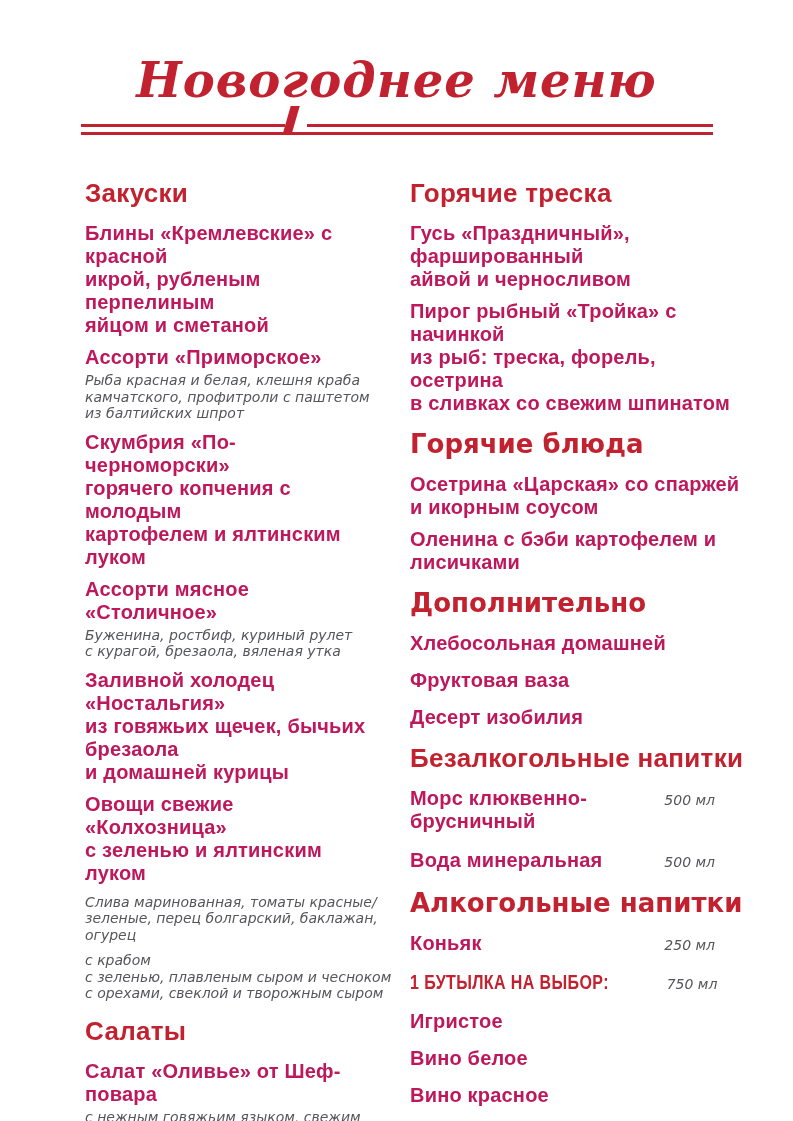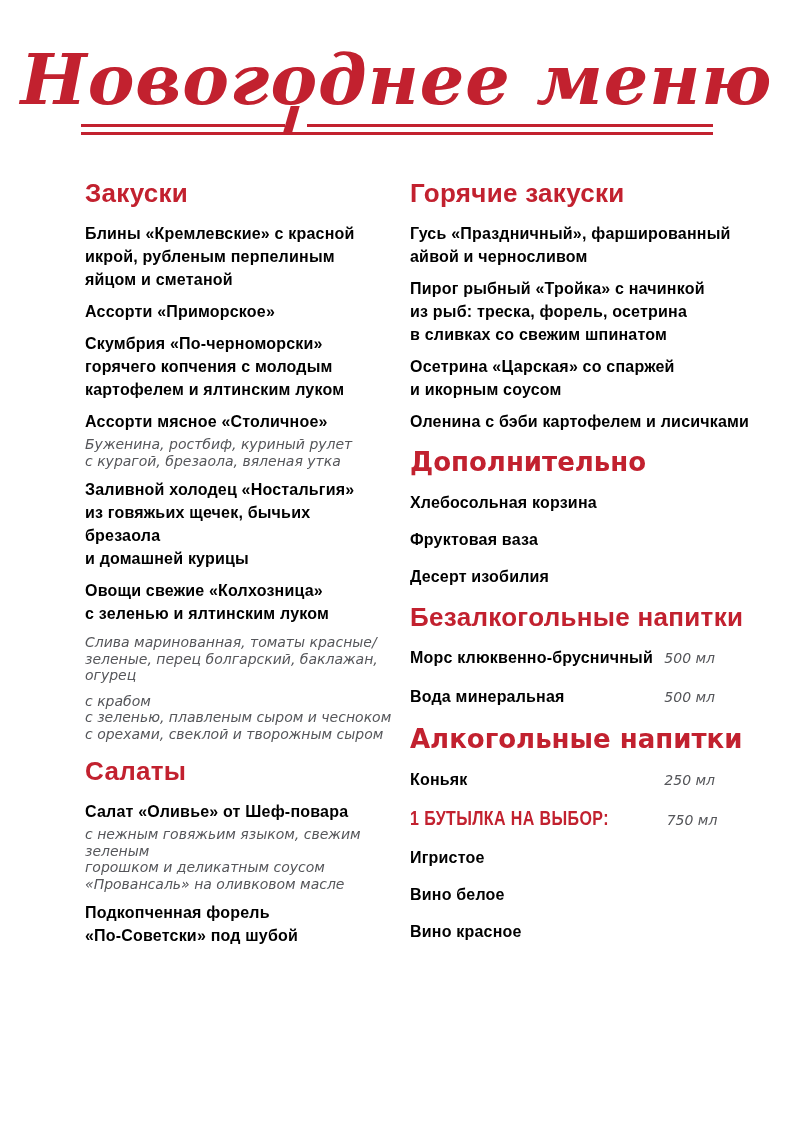--- a/index.html
+++ b/index.html
@@ -13,21 +13,21 @@
     overflow: hidden;
     font-family: "Liberation Sans", sans-serif;
     color: #46474a;
   }
   
   .header { padding-top: 44px; text-align: center; }
   .title {
     font-family: "DejaVu Serif", serif;
     font-style: italic;
     font-weight: bold;
-    font-size: 70px;
+    font-size: 48px;
     line-height: 72px;
     color: #c2212f;
     letter-spacing: 1px;
     white-space: nowrap;
   }
   .title-rule {
     position: relative;
     width: 632px;
     height: 12px;
     margin: 8px auto 0;
@@ -61,24 +61,24 @@
     color: #c2212f;
     letter-spacing: 0.3px;
     white-space: nowrap;
     margin: 14px 0 14px;
   }
   section:first-child > .sec-h { margin-top: 0; }
   .sec-h.alt { font-family: "DejaVu Sans", sans-serif; letter-spacing: 0; }
   
   .item { margin-bottom: 9px; }
   .item-name {
-    font-size: 16px;
+    font-size: 20px;
     line-height: 23px;
     font-weight: 700;
-    color: #000000;
+    color: #be185d;
     letter-spacing: 0.2px;
     white-space: pre-line;
   }
   .item-desc {
     font-family: "DejaVu Sans", sans-serif;
     font-style: italic;
     font-size: 14px;
     line-height: 16.5px;
     color: #55565a;
     white-space: pre-line;
@@ -138,20 +138,23 @@
         <h2 class="sec-h">Закуски</h2>
 
         <div class="item">
           <div class="item-name">Блины «Кремлевские» с красной
 икрой, рубленым перпелиным
 яйцом и сметаной</div>
         </div>
 
         <div class="item">
           <div class="item-name">Ассорти «Приморское»</div>
+          <div class="item-desc">Рыба красная и белая, клешня краба
+камчатского, профитроли с паштетом
+из балтийских шпрот</div>
         </div>
 
         <div class="item">
           <div class="item-name">Скумбрия «По-черноморски»
 горячего копчения с молодым
 картофелем и ялтинским луком</div>
         </div>
 
         <div class="item">
           <div class="item-name">Ассорти мясное «Столичное»</div>
@@ -200,51 +203,52 @@
         </div>
       </section>
 
     </div>
 
     <div class="col-gap"></div>
 
     <div class="col-right">
 
       <section>
-        <h2 class="sec-h">Горячие закуски</h2>
+        <h2 class="sec-h">Горячие треска</h2>
 
         <div class="item">
           <div class="item-name">Гусь «Праздничный», фаршированный
 айвой и черносливом</div>
         </div>
 
         <div class="item">
           <div class="item-name">Пирог рыбный «Тройка» с начинкой
 из рыб: треска, форель, осетрина
 в сливках со свежим шпинатом</div>
         </div>
       </section>
 
       <section>
+        <h2 class="sec-h alt">Горячие блюда</h2>
 
         <div class="item">
           <div class="item-name">Осетрина «Царская» со спаржей
 и икорным соусом</div>
         </div>
 
         <div class="item">
           <div class="item-name">Оленина с бэби картофелем и лисичками</div>
         </div>
       </section>
 
       <section>
         <h2 class="sec-h alt">Дополнительно</h2>
 
         <div class="list-item">
-          <span class="item-name">Хлебосольная корзина</span>
+          <span class="item-name">Хлебосольная домашней</span>
         </div>
         <div class="list-item">
           <span class="item-name">Фруктовая ваза</span>
         </div>
         <div class="list-item">
           <span class="item-name">Десерт изобилия</span>
         </div>
       </section>
 
       <section>

